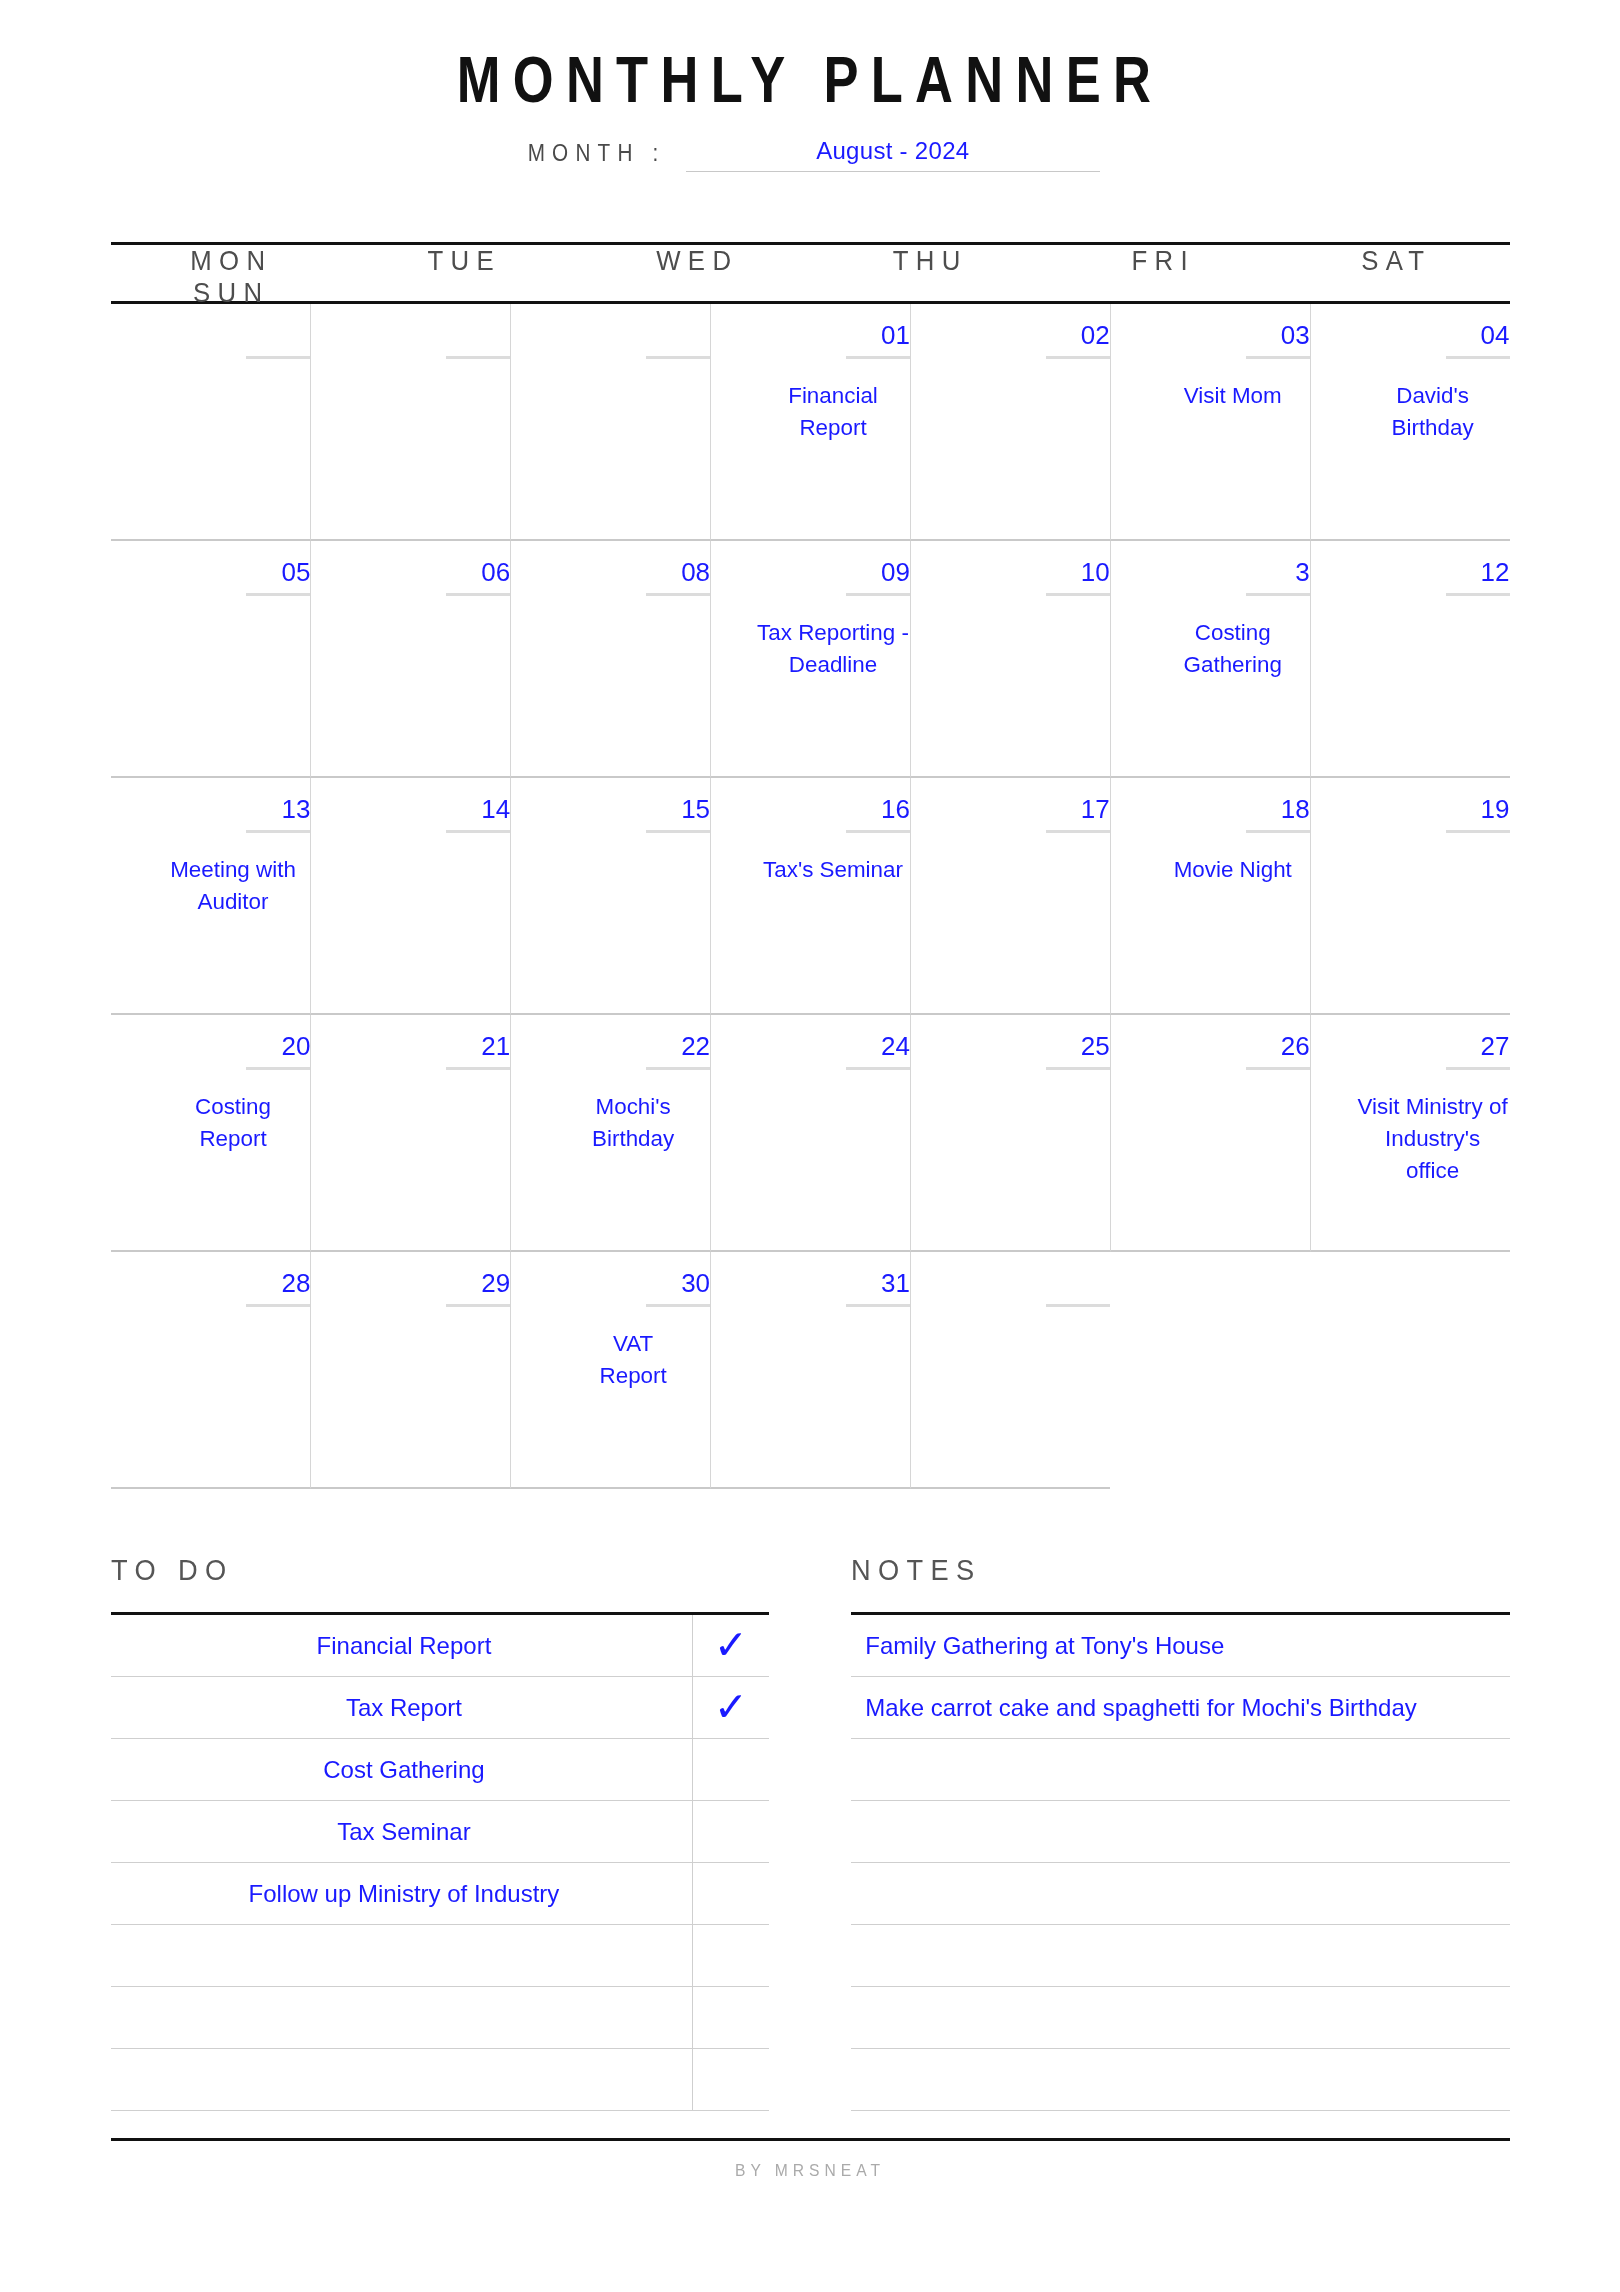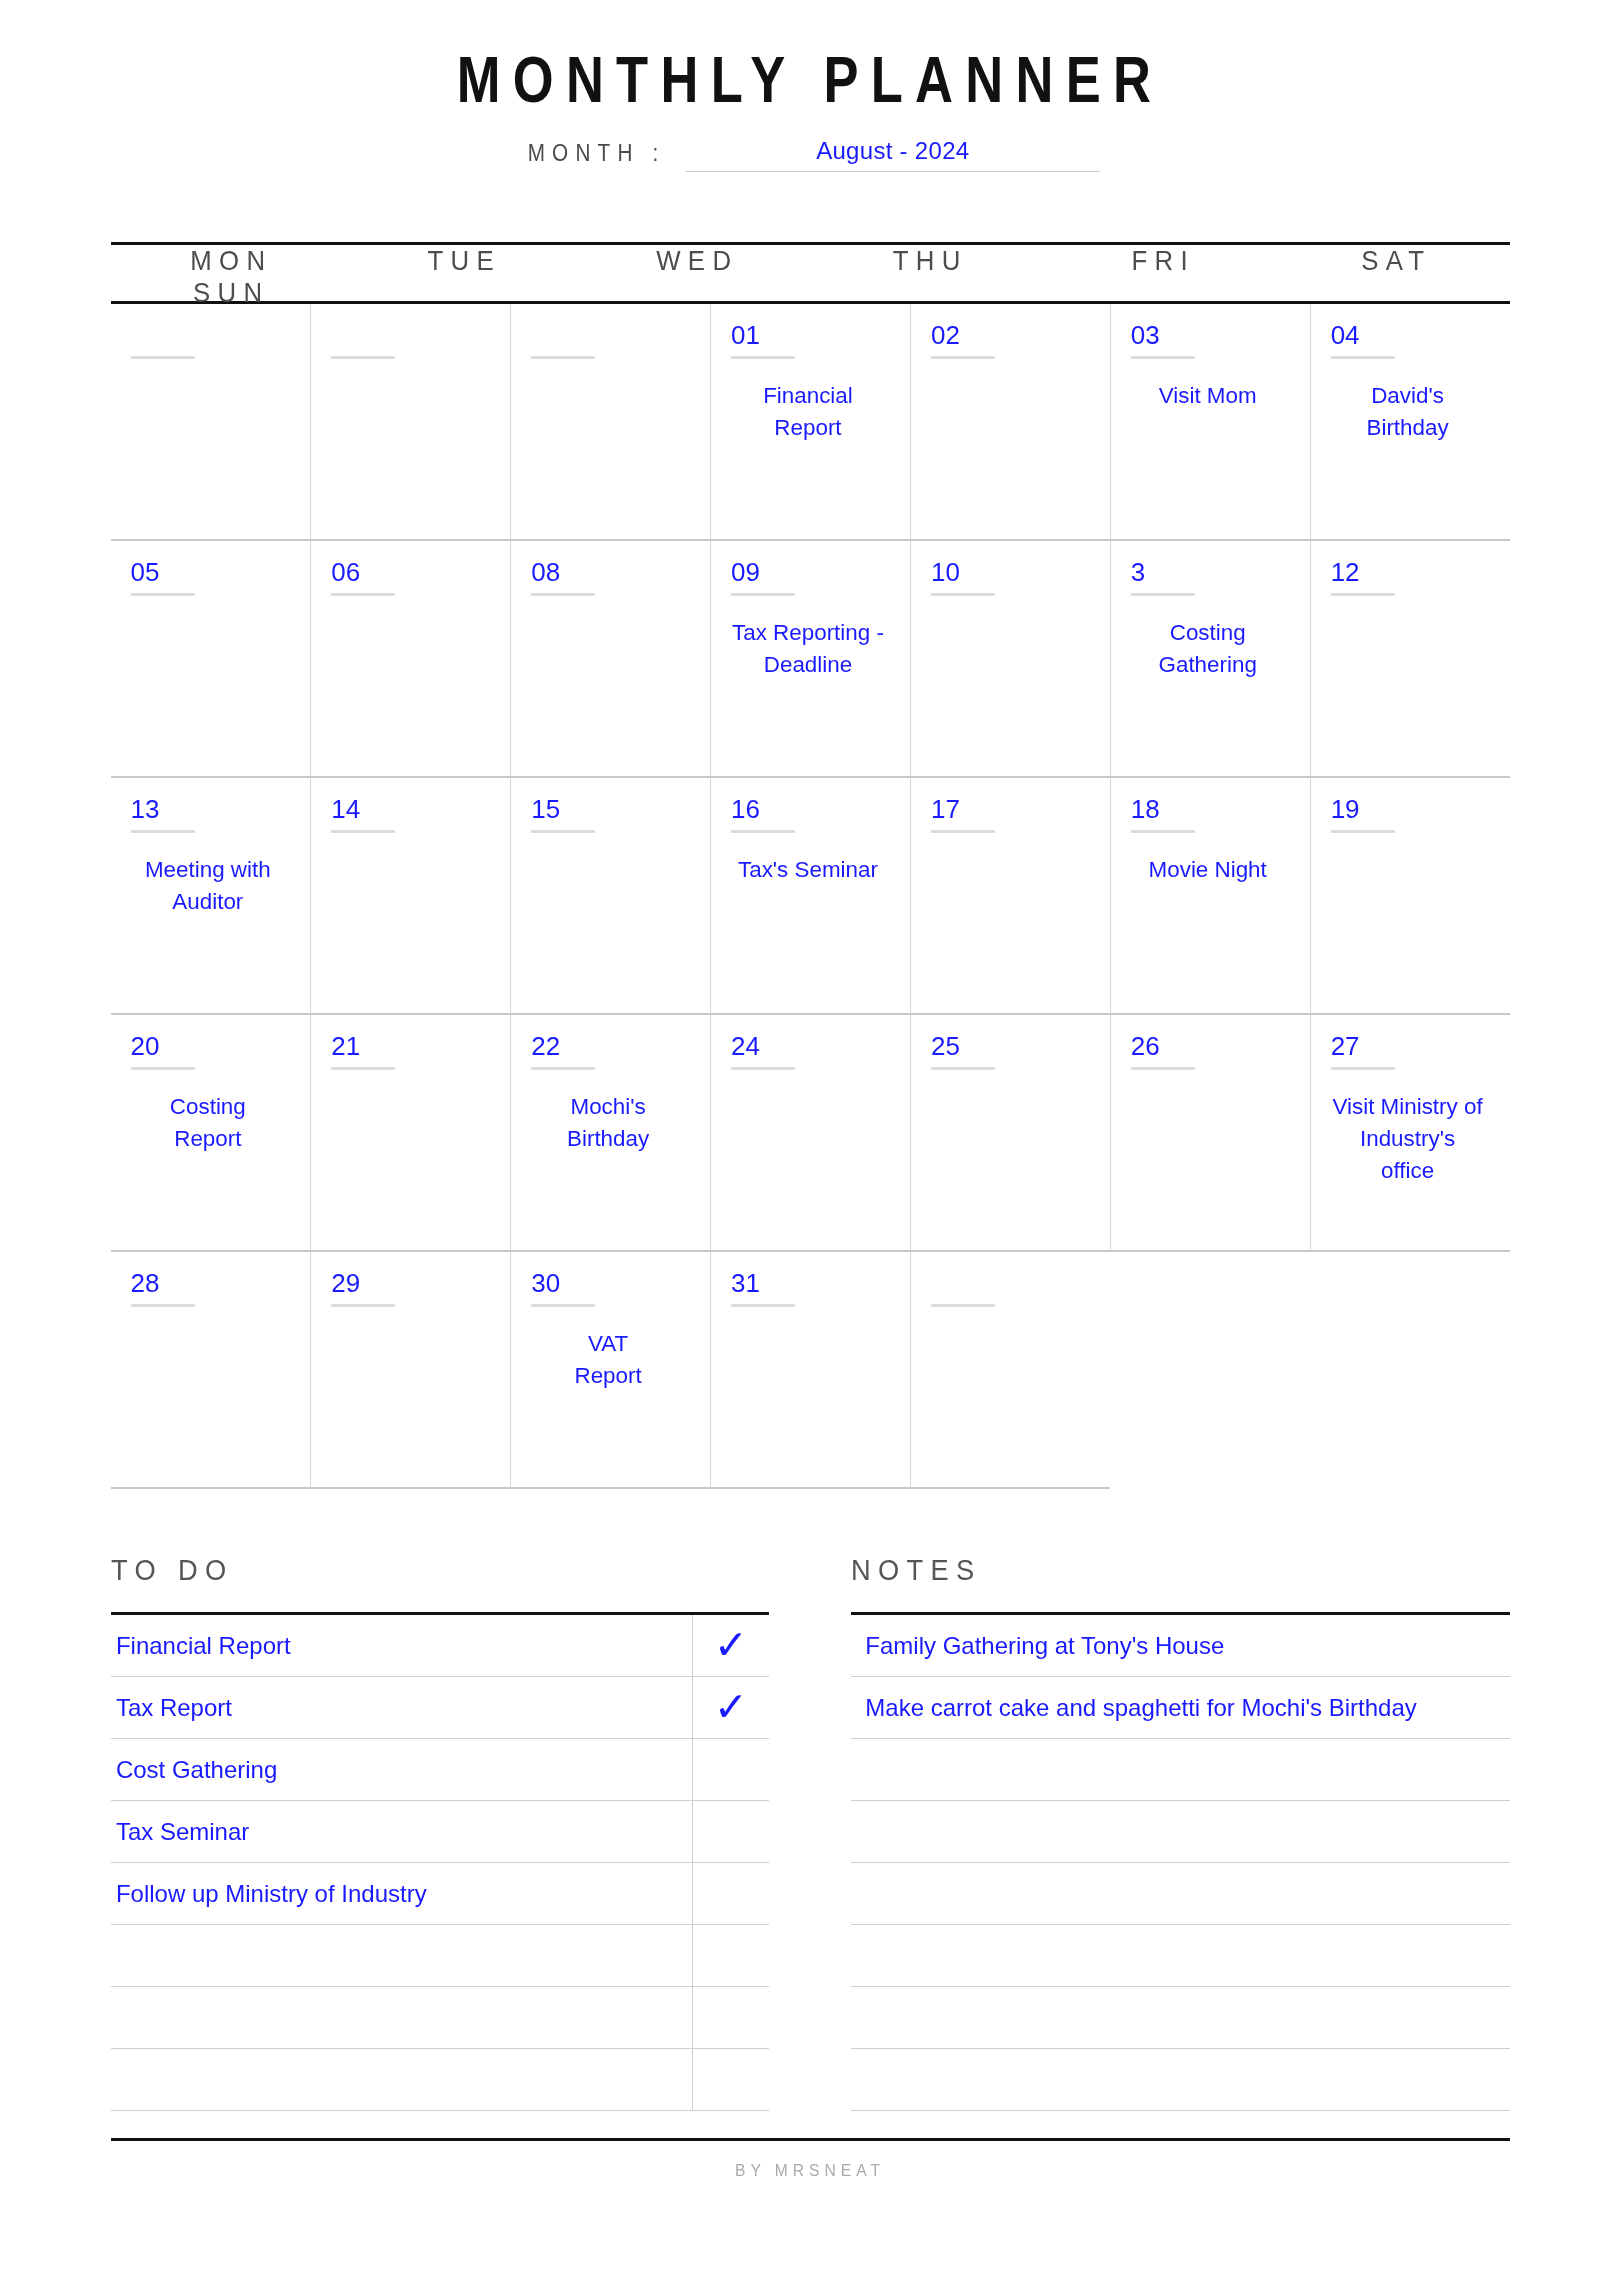--- a/index.html
+++ b/index.html
@@ -111,21 +111,21 @@
   }
 
   .cal-grid .day-cell:nth-child(7n+1) { border-left: none; }
 
   .day-cell {
     border-left: 1.8px solid #d6d6d6;
     border-bottom: 2.7px solid #c9c9c9;
     padding-top: 16px;
     display: flex;
     flex-direction: column;
-    align-items: flex-start;
+    align-items: flex-end;
     padding-left: 20px;
   }
 
   .cal-grid .day-cell:nth-last-child(-n+7) {
     border-bottom: 2.7px solid #c9c9c9;
   }
 
   .day-num {
     font-family: "Liberation Sans Narrow", "Liberation Sans", sans-serif;
     font-size: 26px;
@@ -191,20 +191,21 @@
   }
 
   .todo-text {
     flex: 1;
     padding-left: 5.4px;
     font-family: "Liberation Sans Narrow", "Liberation Sans", sans-serif;
     font-size: 24px;
     color: #1a1aff;
     white-space: nowrap;
     overflow: hidden;
+    text-align: center;
   }
 
   .todo-check {
     width: 77px;
     border-left: 1.8px solid #cfcfcf;
     height: 62px;
     display: flex;
     align-items: center;
     justify-content: center;
     font-size: 41px;

